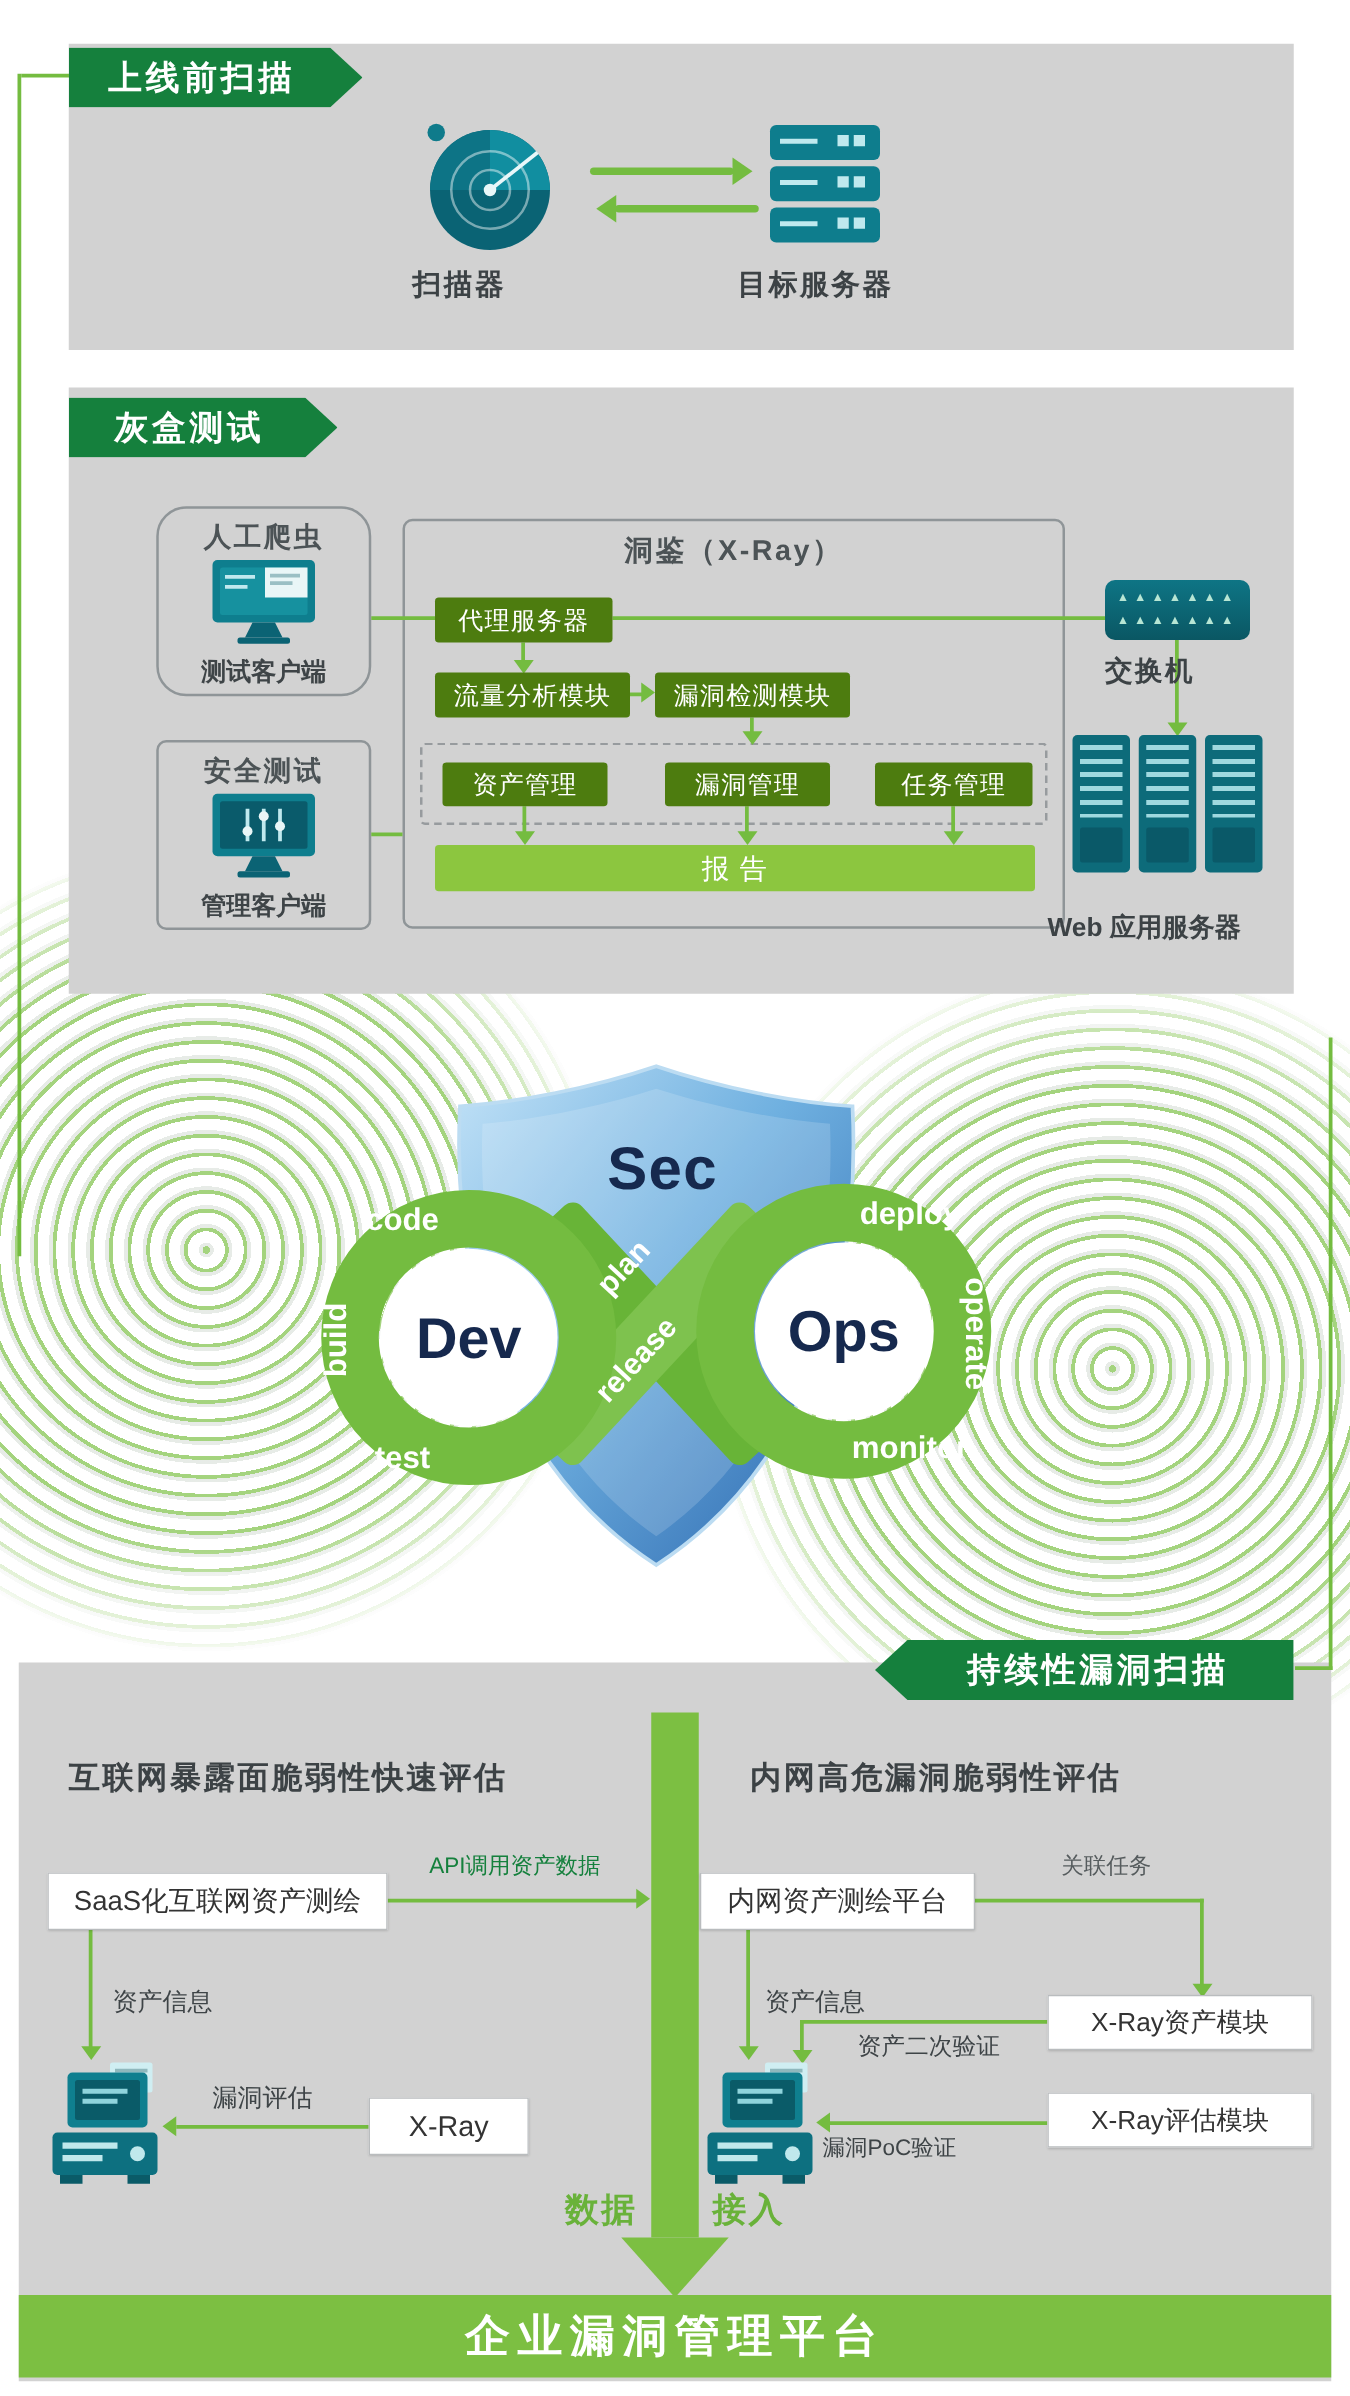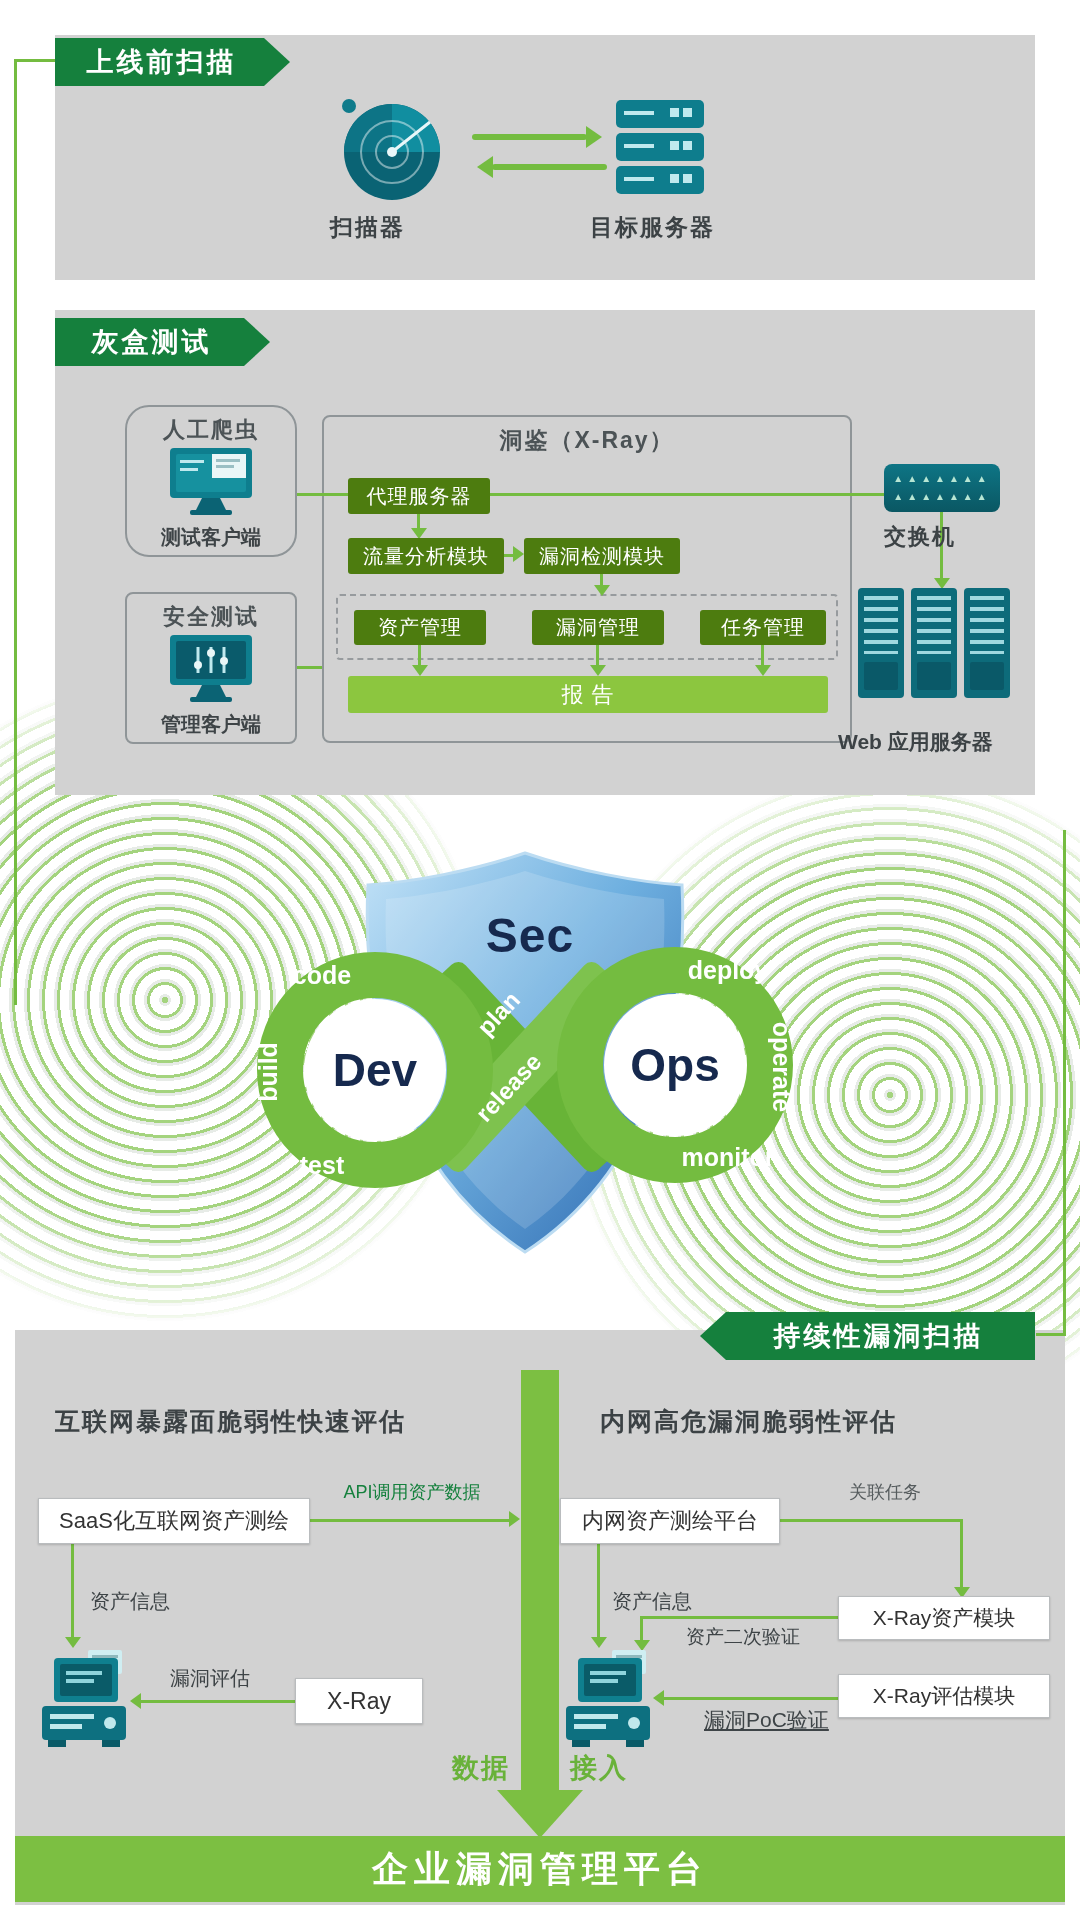--- a/index.html
+++ b/index.html
@@ -325,19 +325,19 @@
   </div>
 
   <div class="wbox" style="left:838px;top:1596px;width:212px;height:44px;font-size:21px;">X-Ray资产模块</div>
   <div class="wbox" style="left:838px;top:1674px;width:212px;height:44px;font-size:21px;">X-Ray评估模块</div>
 
   <div class="lbl" style="left:686px;top:1624px;font-size:19px;">资产二次验证</div>
   <div class="line line-h" style="left:640px;top:1616px;width:198px;"></div>
   <div class="line line-v" style="left:640px;top:1616px;height:26px;"></div>
   <div class="ah ah-down" style="left:634px;top:1640px;"></div>
 
-  <div class="lbl" style="left:704px;top:1706px;font-size:21px;text-decoration:underline;">漏洞PoC验证</div>
+  <div class="lbl" style="left:658px;top:1706px;font-size:18px;">漏洞PoC验证</div>
   <div class="line line-h" style="left:664px;top:1697px;width:174px;"></div>
   <div class="ah ah-left" style="left:653px;top:1690px;"></div>
 
   <div class="green-bar" style="left:15px;top:1836px;width:1050px;height:66px;">企业漏洞管理平台</div>
 
 </div>
 
 </body></html>

